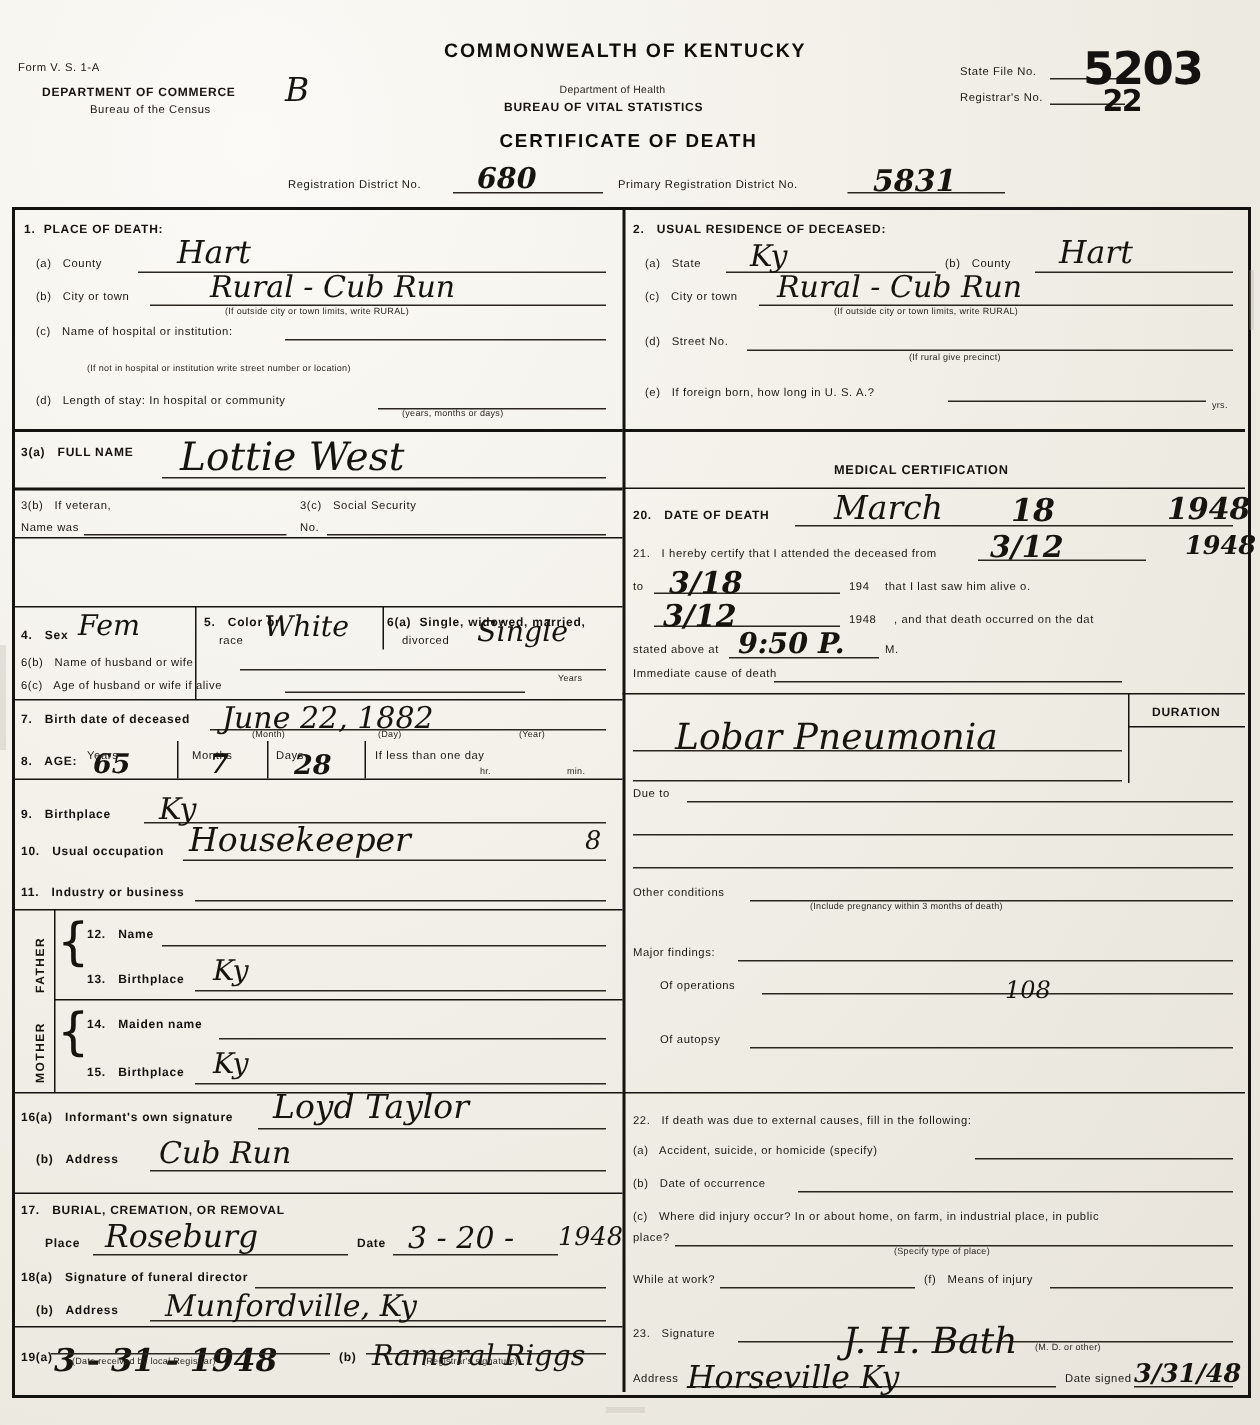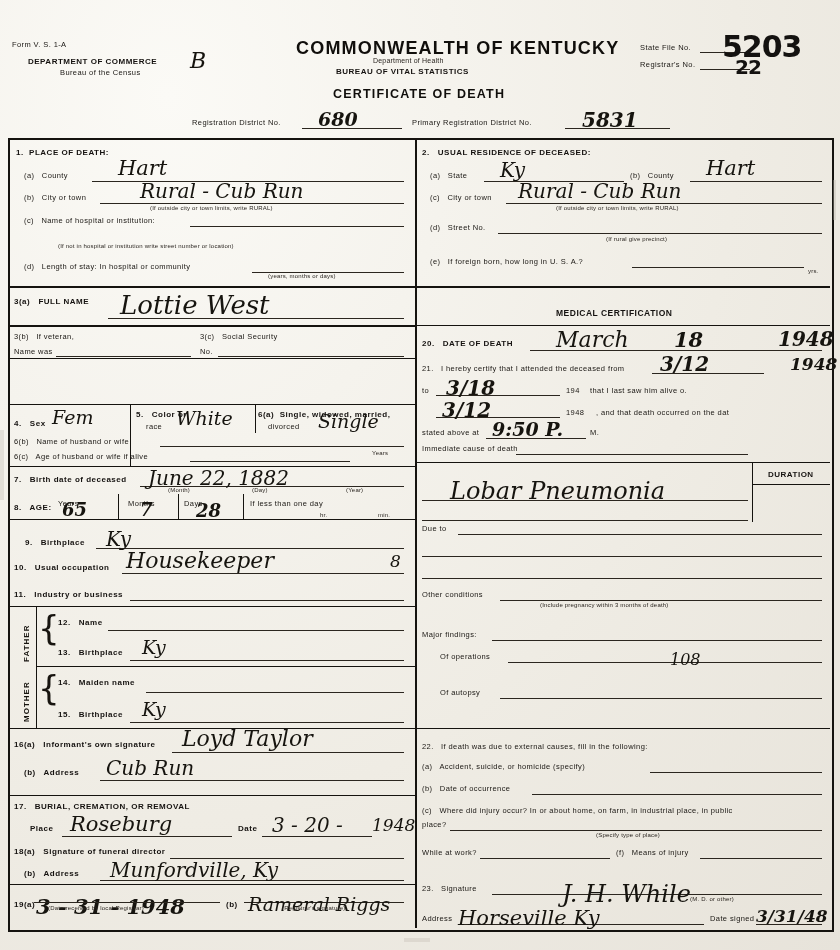--- a/index.html
+++ b/index.html
@@ -85,21 +85,21 @@
 </head>
 <body>
 
 <div id="sheet">
   <div id="paper"></div>
 
   <div class="cap t" style="left:12px;top:40px;">Form V. S. 1-A</div>
   <div class="capb t" style="left:28px;top:57px;">DEPARTMENT OF COMMERCE</div>
   <div class="cap t" style="left:60px;top:68px;">Bureau of the Census</div>
 
-  <div class="title t" style="left:296px;top:38px;font-size:18px;">COMMONWEALTH OF KENTUCKY</div>
+  <div class="title t" style="left:296px;top:26px;font-size:13px;">COMMONWEALTH OF KENTUCKY</div>
   <div class="tiny t" style="left:373px;top:57px;font-size:7px;">Department of Health</div>
   <div class="capb t" style="left:336px;top:67px;font-size:8px;">BUREAU OF VITAL STATISTICS</div>
   <div class="title t" style="left:333px;top:87px;font-size:12.5px;">CERTIFICATE OF DEATH</div>
 
   <div class="cap t" style="left:640px;top:43px;">State File No.</div>
   <div class="rule" style="left:700px;top:52px;width:50px;"></div>
   <div class="cap t" style="left:640px;top:60px;">Registrar's No.</div>
   <div class="rule" style="left:700px;top:69px;width:50px;"></div>
 
   <div class="stamp" style="left:722px;top:29px;font-size:30px;">5203</div>
@@ -201,21 +201,21 @@
   <div class="cap t" style="left:250px;top:499px;">If less than one day</div>
   <div class="hw hwb" style="left:62px;top:499px;font-size:18px;">65</div>
   <div class="hw hwb" style="left:140px;top:499px;font-size:18px;">7</div>
   <div class="hw hwb" style="left:196px;top:500px;font-size:18px;">28</div>
   <div class="tiny t" style="left:320px;top:512px;">hr.</div>
   <div class="tiny t" style="left:378px;top:512px;">min.</div>
   <div class="line vl" style="left:118px;top:494px;height:25px;"></div>
   <div class="line vl" style="left:178px;top:494px;height:25px;"></div>
   <div class="line vl" style="left:243px;top:494px;height:25px;"></div>
 
-  <div class="capb t" style="left:14px;top:538px;margin-left:11px;">9.   Birthplace</div>
+  <div class="capb t" style="left:14px;top:538px;">9.   Birthplace</div>
   <div class="rule" style="left:96px;top:548px;width:308px;"></div>
   <div class="hw" style="left:106px;top:527px;font-size:20px;">Ky</div>
 
   <div class="capb t" style="left:14px;top:563px;">10.   Usual occupation</div>
   <div class="rule" style="left:122px;top:573px;width:282px;"></div>
   <div class="hw" style="left:126px;top:548px;font-size:22px;">Housekeeper</div>
   <div class="hw" style="left:390px;top:551px;font-size:17px;">8</div>
 
   <div class="capb t" style="left:14px;top:590px;">11.   Industry or business</div>
   <div class="rule" style="left:130px;top:600px;width:274px;"></div>
@@ -361,21 +361,21 @@
   <div class="rule" style="left:450px;top:830px;width:372px;"></div>
   <div class="tiny t" style="left:596px;top:832px;">(Specify type of place)</div>
 
   <div class="cap t" style="left:422px;top:848px;">While at work?</div>
   <div class="rule" style="left:480px;top:858px;width:130px;"></div>
   <div class="cap t" style="left:616px;top:848px;">(f)   Means of injury</div>
   <div class="rule" style="left:700px;top:858px;width:122px;"></div>
 
   <div class="cap t" style="left:422px;top:884px;">23.   Signature</div>
   <div class="rule" style="left:492px;top:894px;width:330px;"></div>
-  <div class="hw" style="left:562px;top:880px;font-size:24px;">J. H. While</div>
+  <div class="hw" style="left:562px;top:880px;font-size:24px;">J. H. Bath</div>
   <div class="tiny t" style="left:690px;top:896px;">(M. D. or other)</div>
 
   <div class="cap t" style="left:422px;top:914px;text-align:center;">Address</div>
   <div class="rule" style="left:458px;top:924px;width:246px;"></div>
   <div class="hw" style="left:458px;top:906px;font-size:21px;">Horseville Ky</div>
   <div class="cap t" style="left:710px;top:914px;">Date signed</div>
   <div class="rule" style="left:756px;top:924px;width:66px;"></div>
   <div class="hw hwb" style="left:756px;top:906px;font-size:17px;">3/31/48</div>
 
   <div class="speck" style="left:833px;top:180px;width:3px;height:40px;opacity:.35;"></div>

